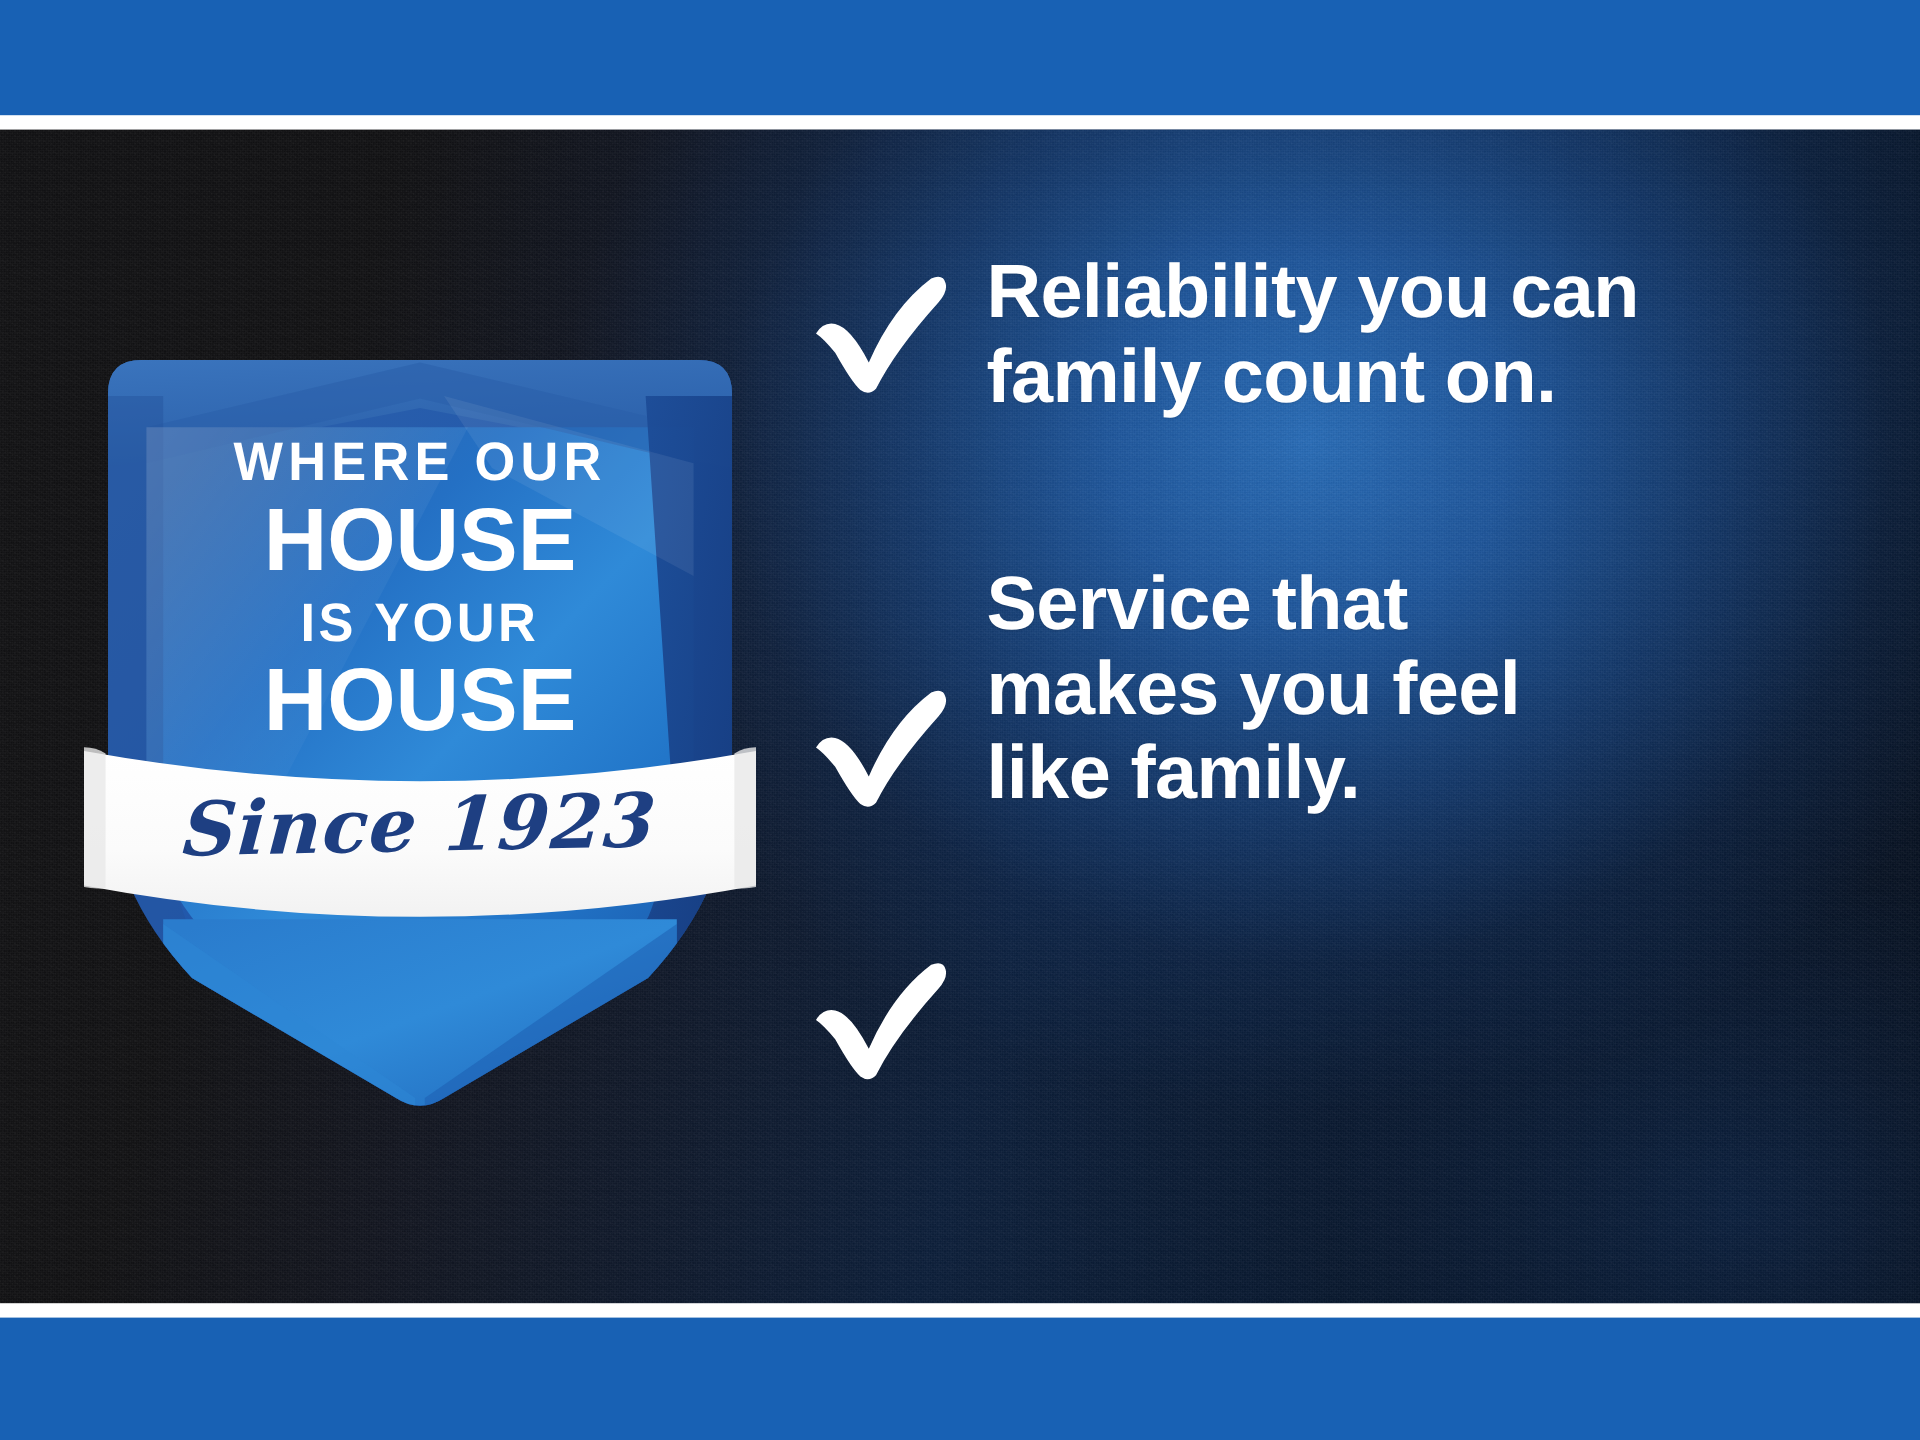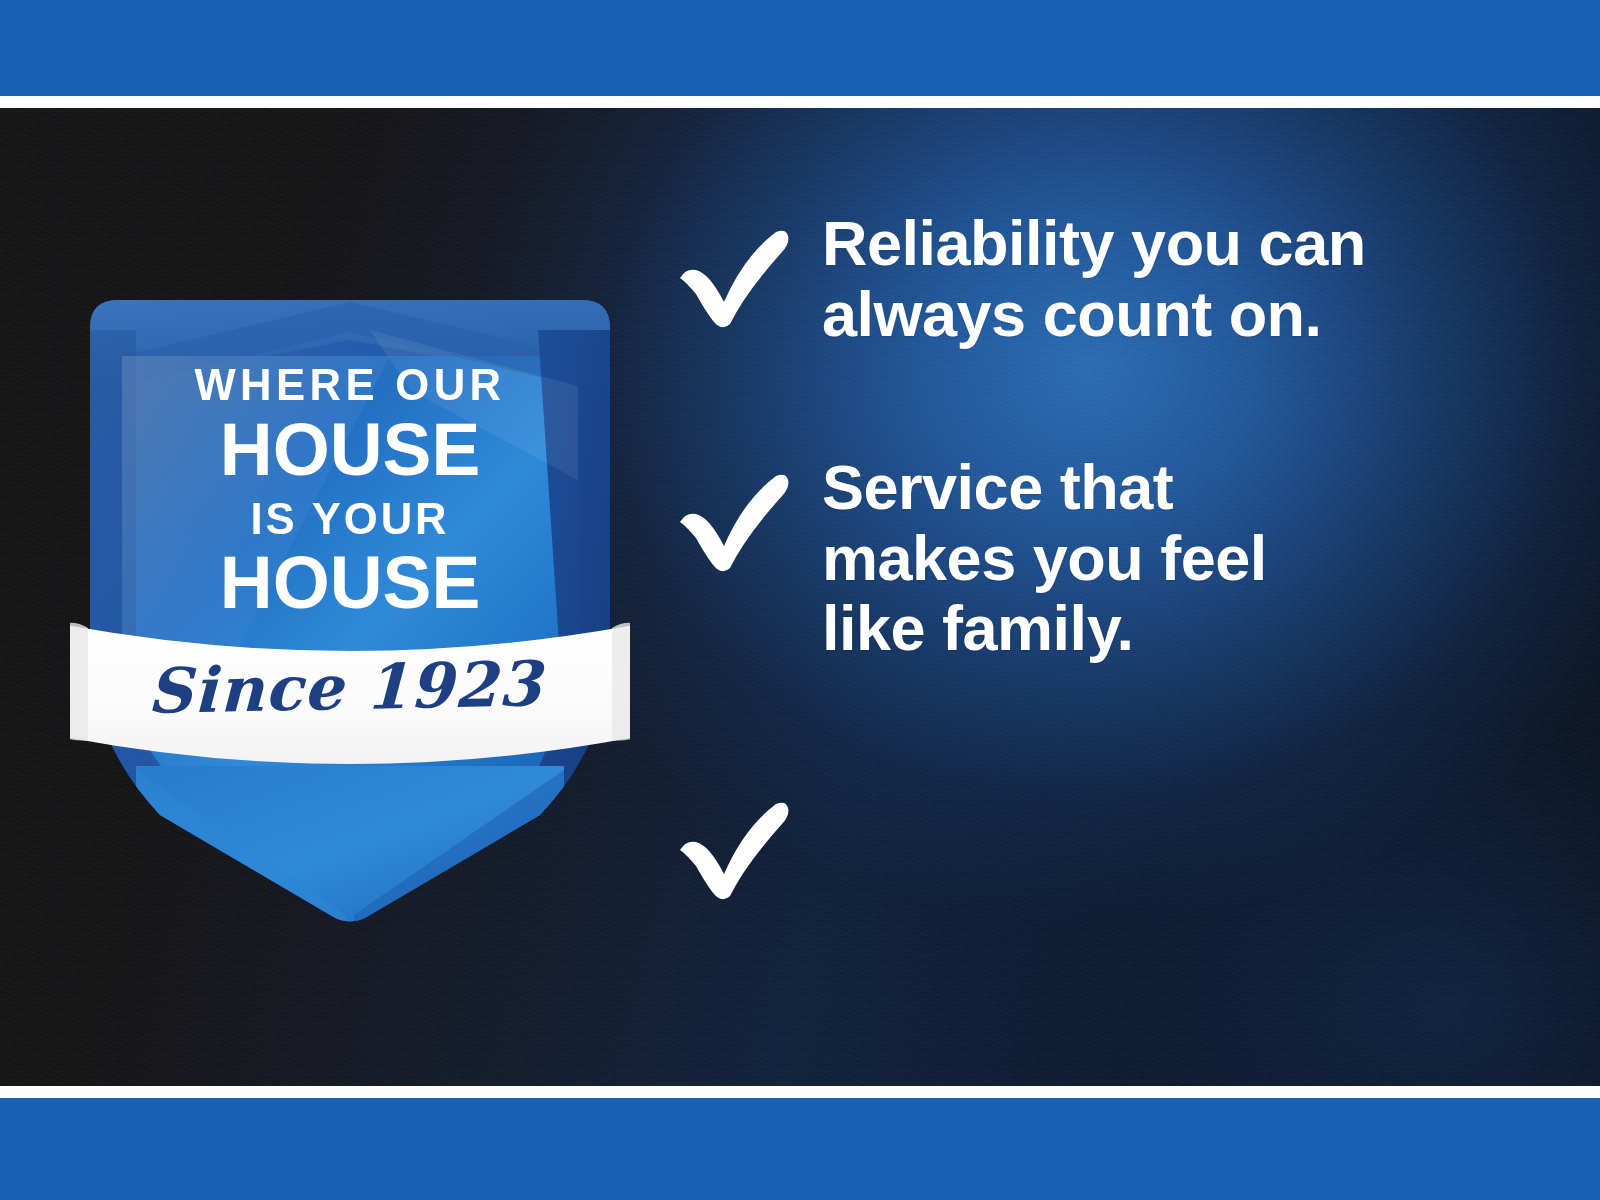--- a/index.html
+++ b/index.html
@@ -136,21 +136,21 @@
     left: 672px; top: 180px;
     width: 840px;
   }
   .benefit {
     position: absolute;
     left: 0;
     display: flex;
     align-items: flex-start;
   }
   .benefit.b0 { top: 28px; }
-  .benefit.b1 { top: 272px; }
+  .benefit.b1 { top: 288px; align-items: flex-end; }
   .benefit.b2 { top: 600px; }
 
   .check {
     flex: 0 0 auto;
     width: 120px;
     margin-right: 30px;
     padding-top: 18px;
   }
   .benefit-text {
     color: #ffffff;
@@ -286,21 +286,21 @@
 
   <div class="benefits">
 
     <div class="benefit b0">
       <div class="check">
         <svg width="120" height="104" viewBox="0 0 120 104">
           <path d="M 8 52 Q 14 42 24 44 Q 37 47 52 76 Q 72 30 104 6 Q 114 2 116 10 Q 118 17 110 26 Q 74 66 58 98 Q 52 104 45 99 Q 38 93 24 68 Q 14 56 8 52 Z" fill="#ffffff"></path>
         </svg>
       </div>
       <div class="benefit-text">Reliability you can
-always count on.</div>
+family count on.</div>
     </div>
 
     <div class="benefit b1">
       <div class="check">
         <svg width="120" height="104" viewBox="0 0 120 104">
           <path d="M 8 52 Q 14 42 24 44 Q 37 47 52 76 Q 72 30 104 6 Q 114 2 116 10 Q 118 17 110 26 Q 74 66 58 98 Q 52 104 45 99 Q 38 93 24 68 Q 14 56 8 52 Z" fill="#ffffff"></path>
         </svg>
       </div>
       <div class="benefit-text">Service that
 makes you feel

